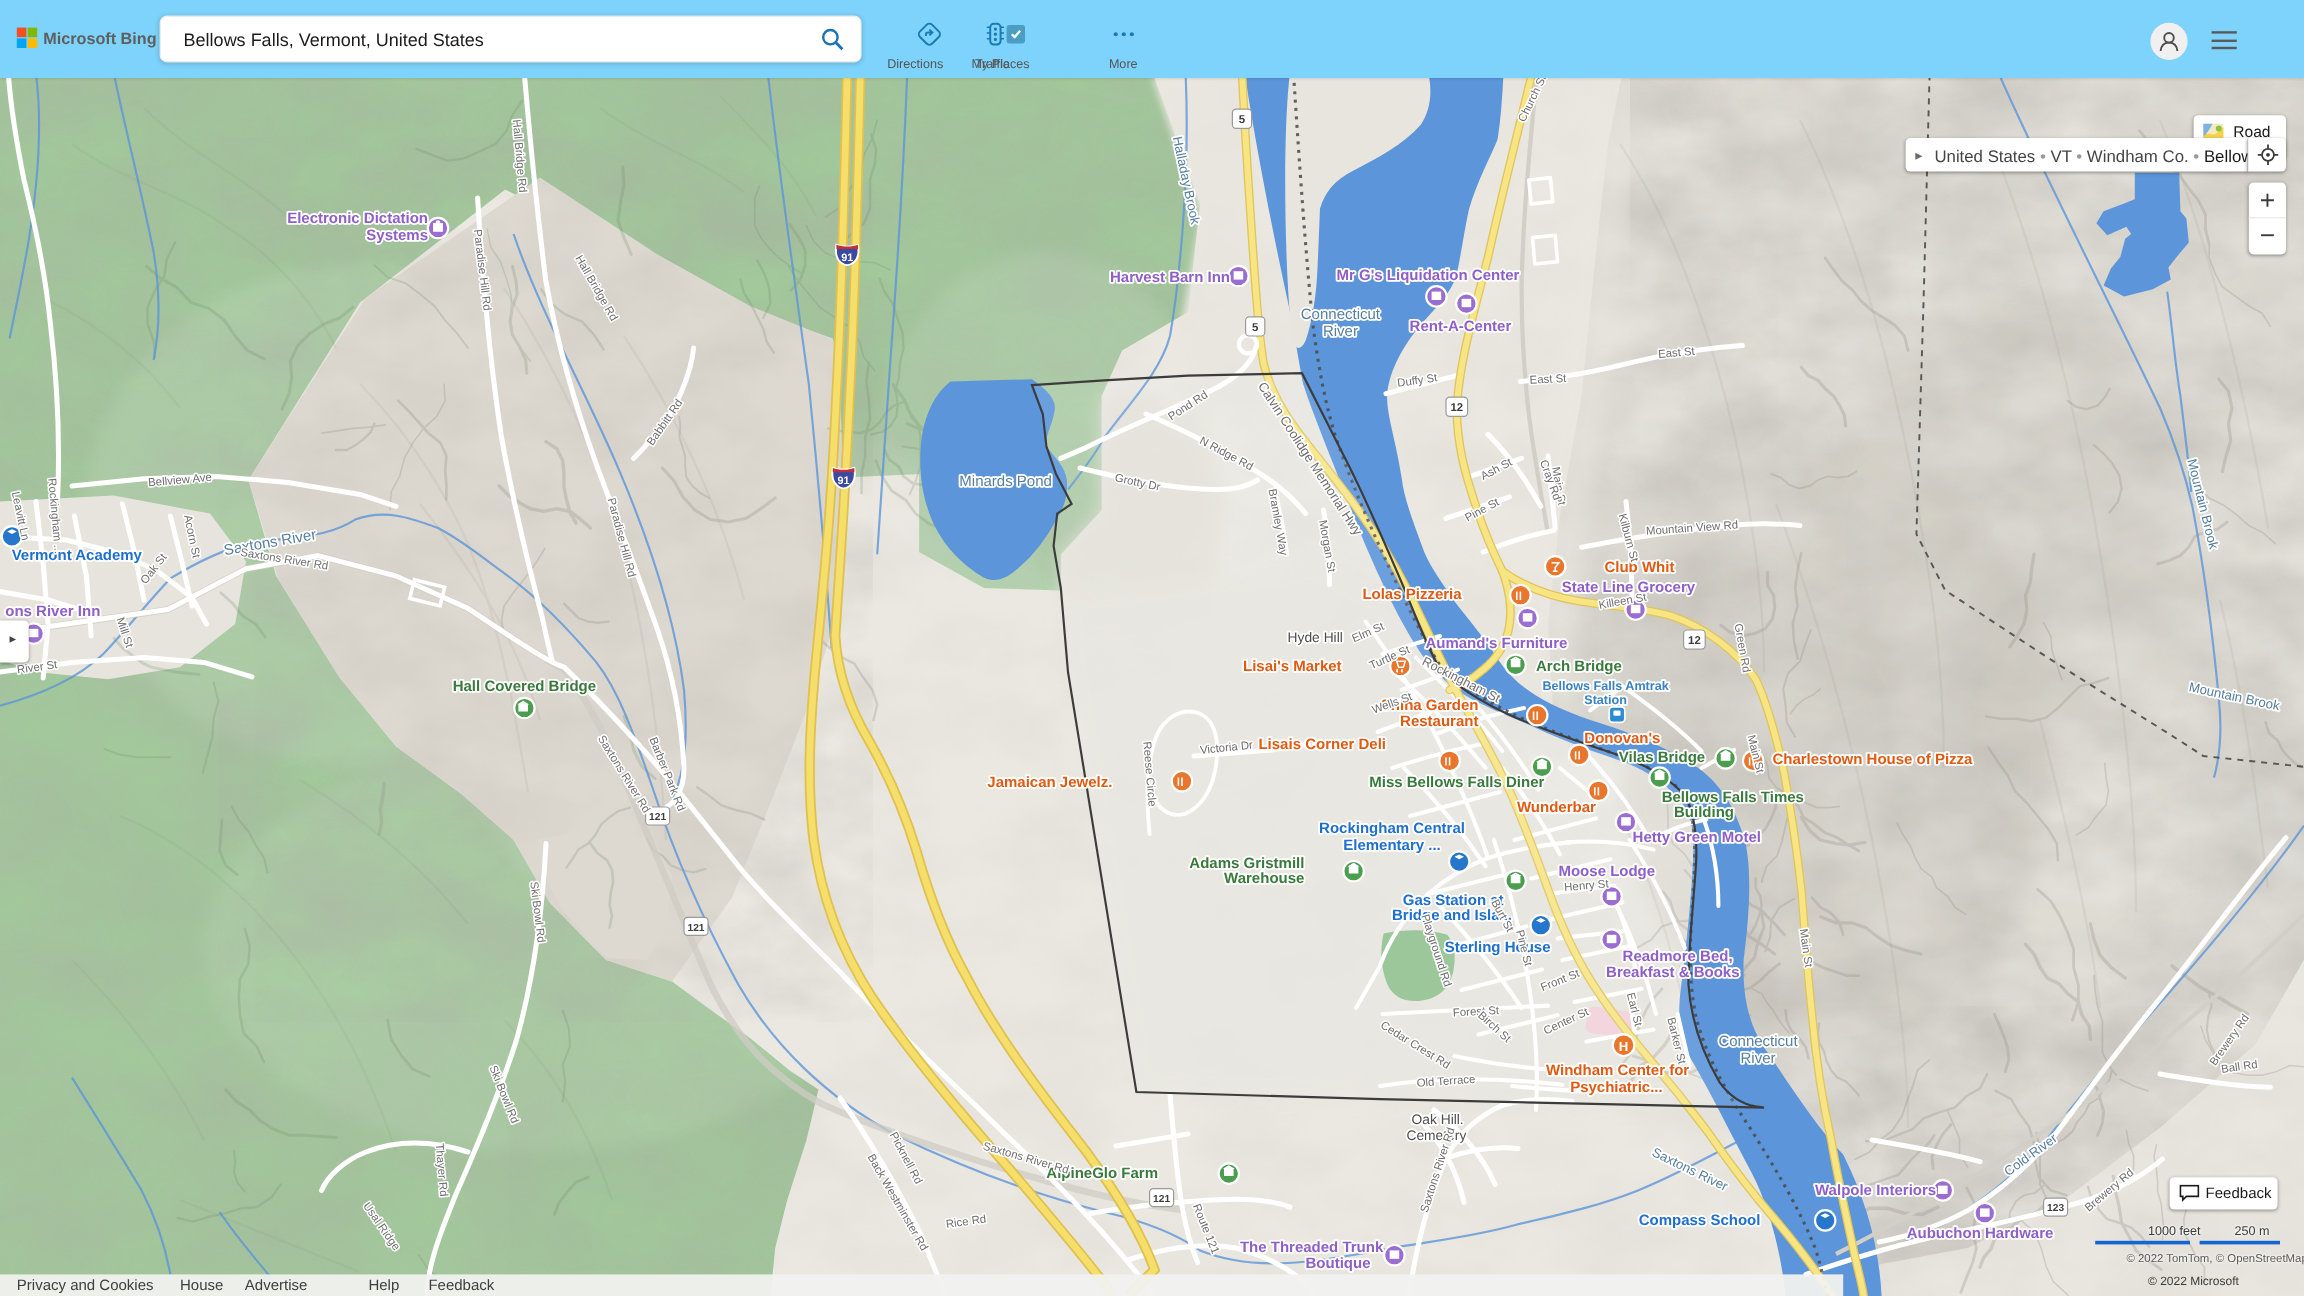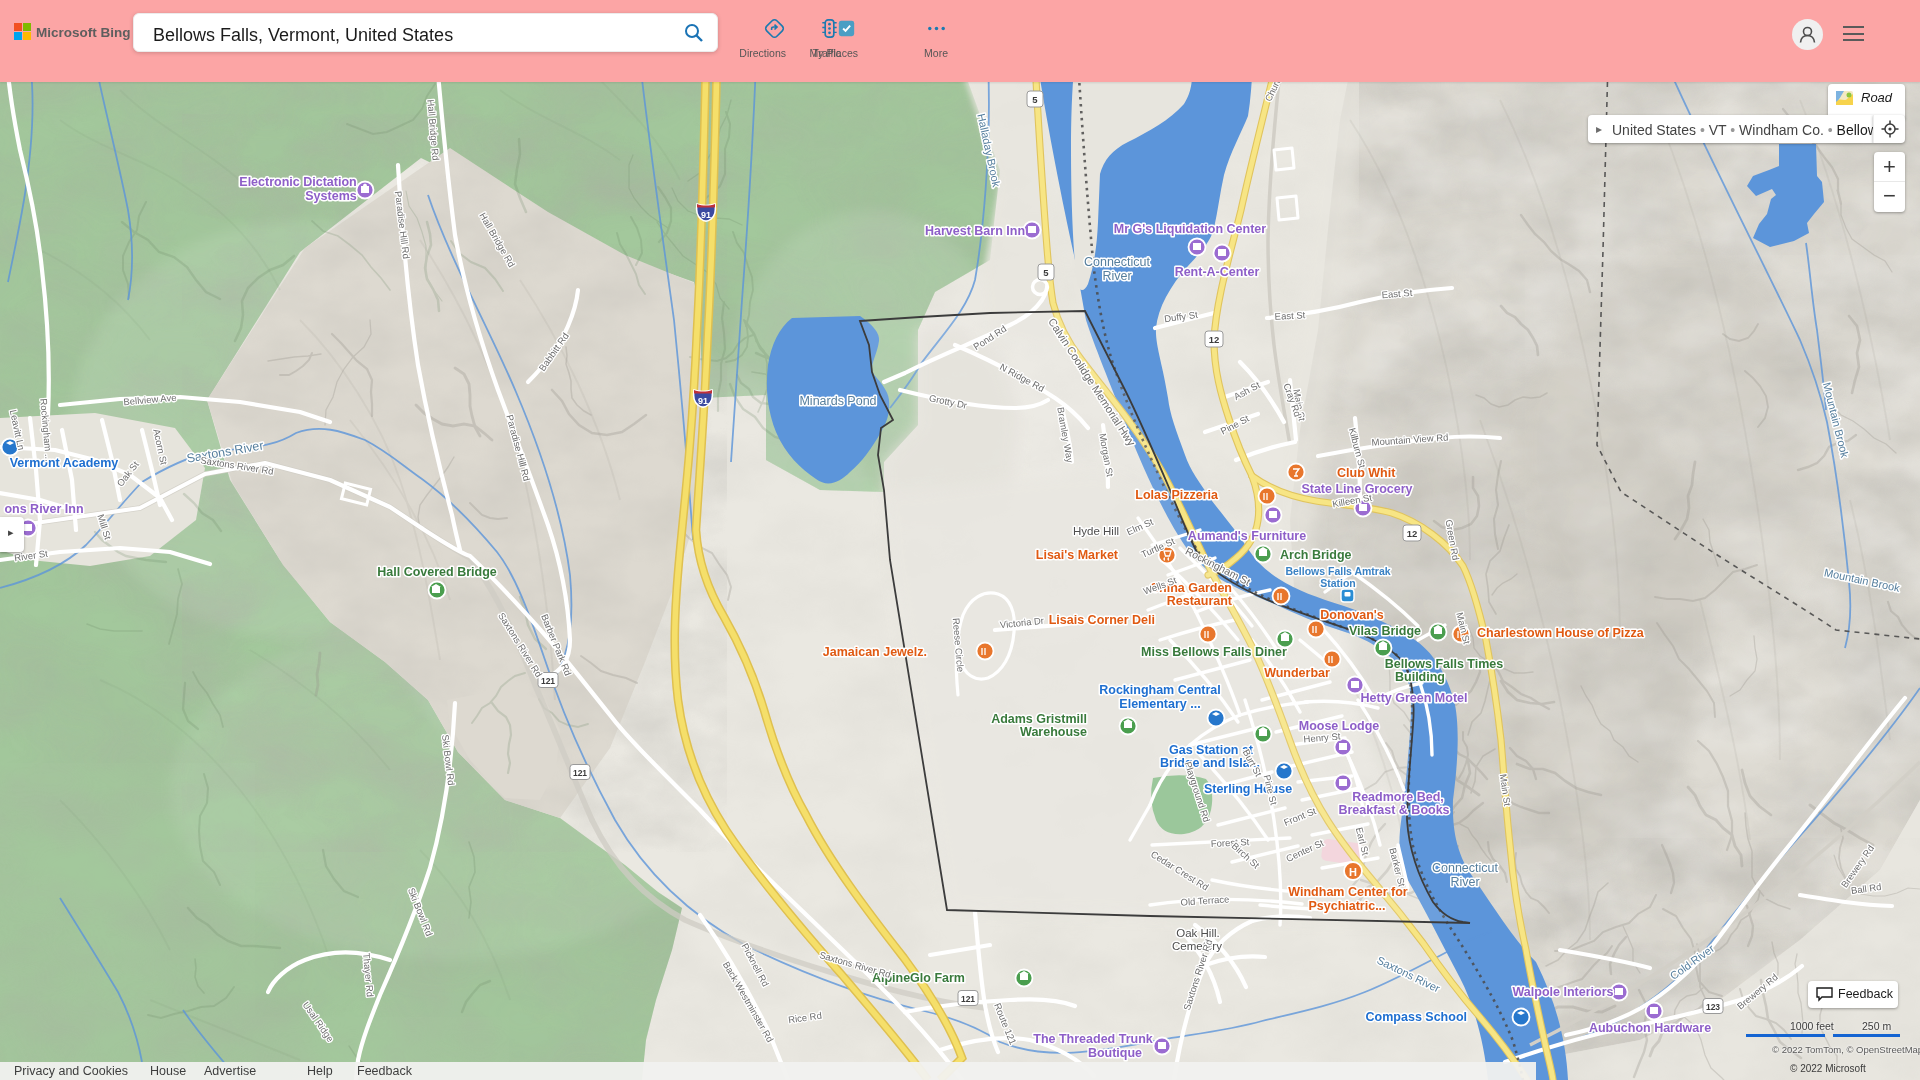--- a/index.html
+++ b/index.html
@@ -1,24 +1,24 @@
 <!DOCTYPE html>
 <html><head>
 <meta charset="utf-8">
 <style>
   * { margin:0; padding:0; box-sizing:border-box; }
   html,body { width:1920px; height:1080px; overflow:hidden; font-family:"Liberation Sans",sans-serif; background:#e9e7e0; }
-  .hdr { position:absolute; left:0; top:0; width:1920px; height:82px; background:#fca5a5; z-index:30; box-shadow:0 1px 2px rgba(0,0,0,.10); }
+  .hdr { position:absolute; left:0; top:0; width:1920px; height:65px; background:#7dd3fc; z-index:30; box-shadow:0 1px 2px rgba(0,0,0,.10); }
   .logo { position:absolute; left:14px; top:23px; width:17px; height:17px; }
   .logo div { position:absolute; width:8px; height:8px; }
   .lg1{left:0;top:0;background:#f25022}.lg2{left:9px;top:0;background:#7fba00}
   .lg3{left:0;top:9px;background:#00a4ef}.lg4{left:9px;top:9px;background:#ffb900}
   .brand { position:absolute; left:36px; top:25px; font-size:13.5px; font-weight:600; color:#5e5e5e; white-space:nowrap;}
   .sbox { position:absolute; left:133px; top:13px; width:585px; height:39px; background:#fff; border:1px solid #ececec; border-radius:6px; box-shadow:0 1px 4px rgba(0,0,0,.18); }
-  .stext { position:absolute; left:19px; top:11px; font-size:18px; color:#1b1b1b; }
+  .stext { position:absolute; left:19px; top:11px; font-size:15px; color:#1b1b1b; }
   .hicon { position:absolute; top:17px; width:56px; text-align:right; }
   .hicon .lbl { font-size:10.5px; color:#565656; margin-top:3px; }
   .avatar { position:absolute; left:1792px; top:19px; width:31px; height:31px; border-radius:50%; background:#f0f0f0; }
   .ham { position:absolute; left:1843px; top:26px; width:21px; }
   .ham div { height:2px; background:#5a5a5a; margin-bottom:4.5px; }
   .mapwrap { position:absolute; left:0; top:65px; width:1920px; height:1015px; }
   .uibtn { position:absolute; background:#fff; border-radius:4px; box-shadow:0 1px 3px rgba(0,0,0,.35); z-index:20; }
   .ft { position:absolute; left:0; top:1062px; width:1536px; height:18px; background:rgba(241,241,239,.95); z-index:25; font-size:12.5px; color:#3e3e3e; }
   .ft span { position:absolute; top:2px; }
 </style>
@@ -749,21 +749,21 @@
         <circle cx="15.5" cy="12.5" r="4" fill="none" stroke="#4e4e4e" stroke-width="1.6"></circle>
         <path d="M8.5,23.5 C9,18.5 12,16.5 15.5,16.5 C19,16.5 22,18.5 22.5,23.5" fill="none" stroke="#4e4e4e" stroke-width="1.6"></path>
       </svg></div>
   <div class="ham">
       <div></div>
       <div></div>
       <div style="margin-bottom:0"></div>
     </div>
 </div>
 
-<div class="uibtn" style="left:1828px; top:84px; width:77px; height:36px;font-style:italic;">
+<div class="uibtn" style="left:1828px; top:96px; width:77px; height:36px;">
   <svg width="17" height="14" style="position:absolute;left:8px;top:7px" viewBox="0 0 17 14">
       <rect width="17" height="14" rx="2" fill="#f3e9c3"></rect>
       <path d="M0,10 C5,6 8,12 12,7 L17,3 L17,14 L0,14 Z" fill="#f7d34c"></path>
       <path d="M0,0 L8,0 C5,5 3,9 0,11 Z" fill="#7db3e0"></path>
       <circle cx="13" cy="4" r="2.5" fill="#8cc63f"></circle>
     </svg>
   <span style="position:absolute;left:33px;top:6px;font-size:13px;color:#1b1b1b;font-family:'Liberation Sans',sans-serif;">Road</span>
 </div>
 <div class="uibtn" style="left:1588px; top:115px; width:285px; height:28px; border-radius:4px 0 0 4px; white-space:nowrap; overflow:hidden;">
   <span style="position:absolute;left:8px;top:7px;font-size:12px;color:#6b6b6b;">▸</span>

